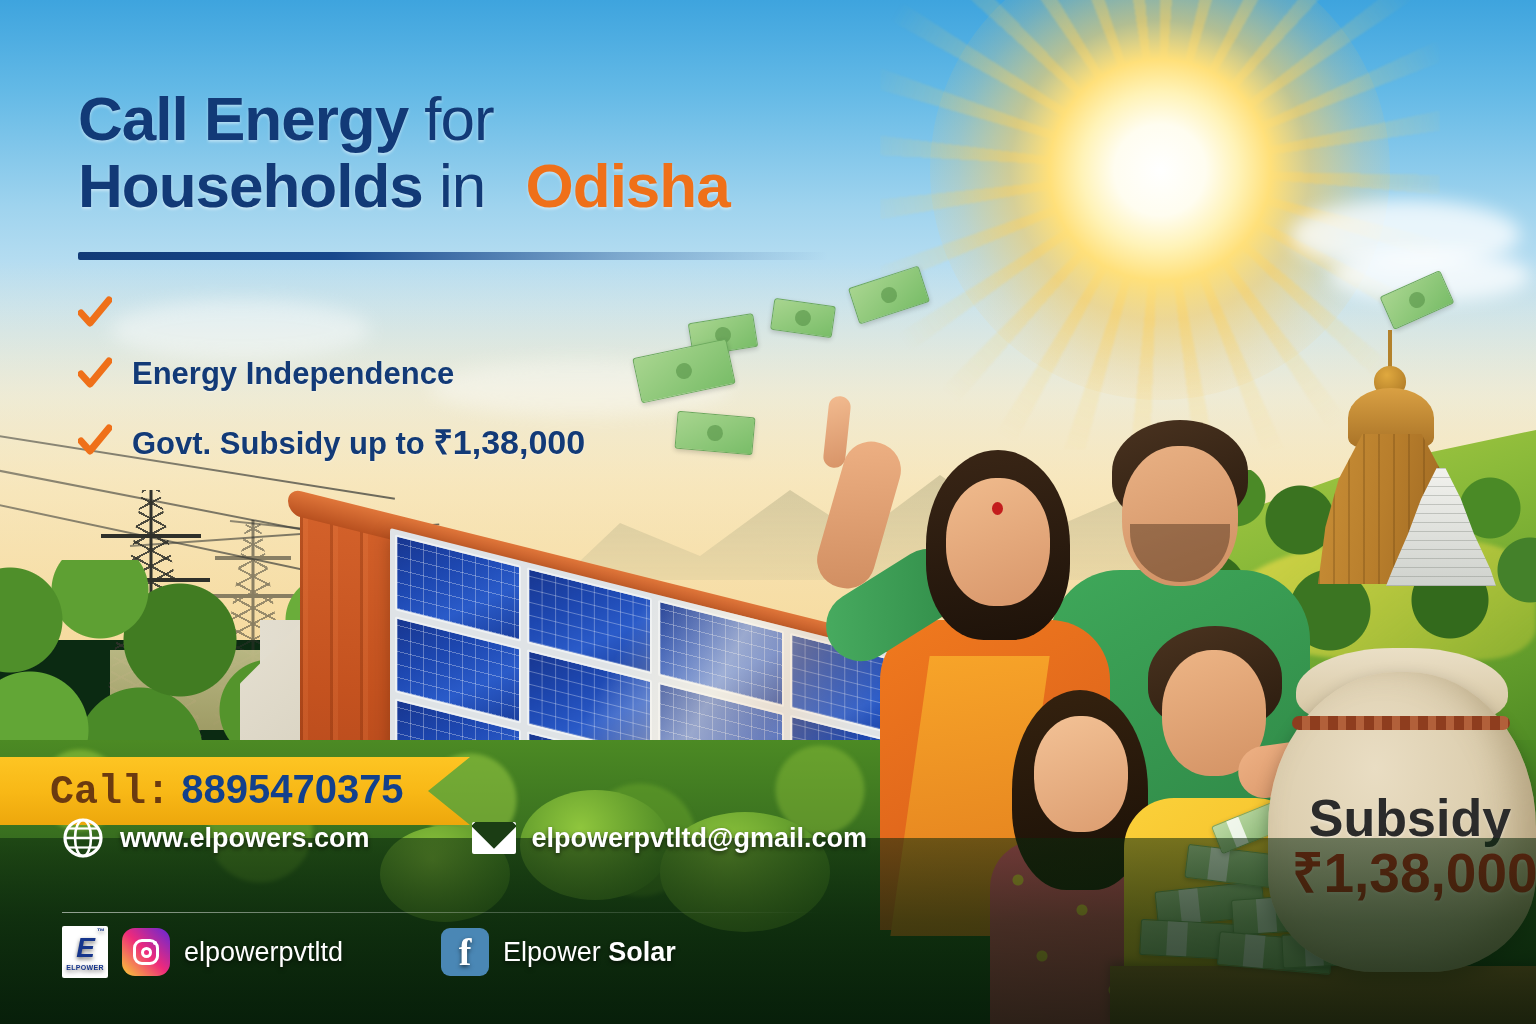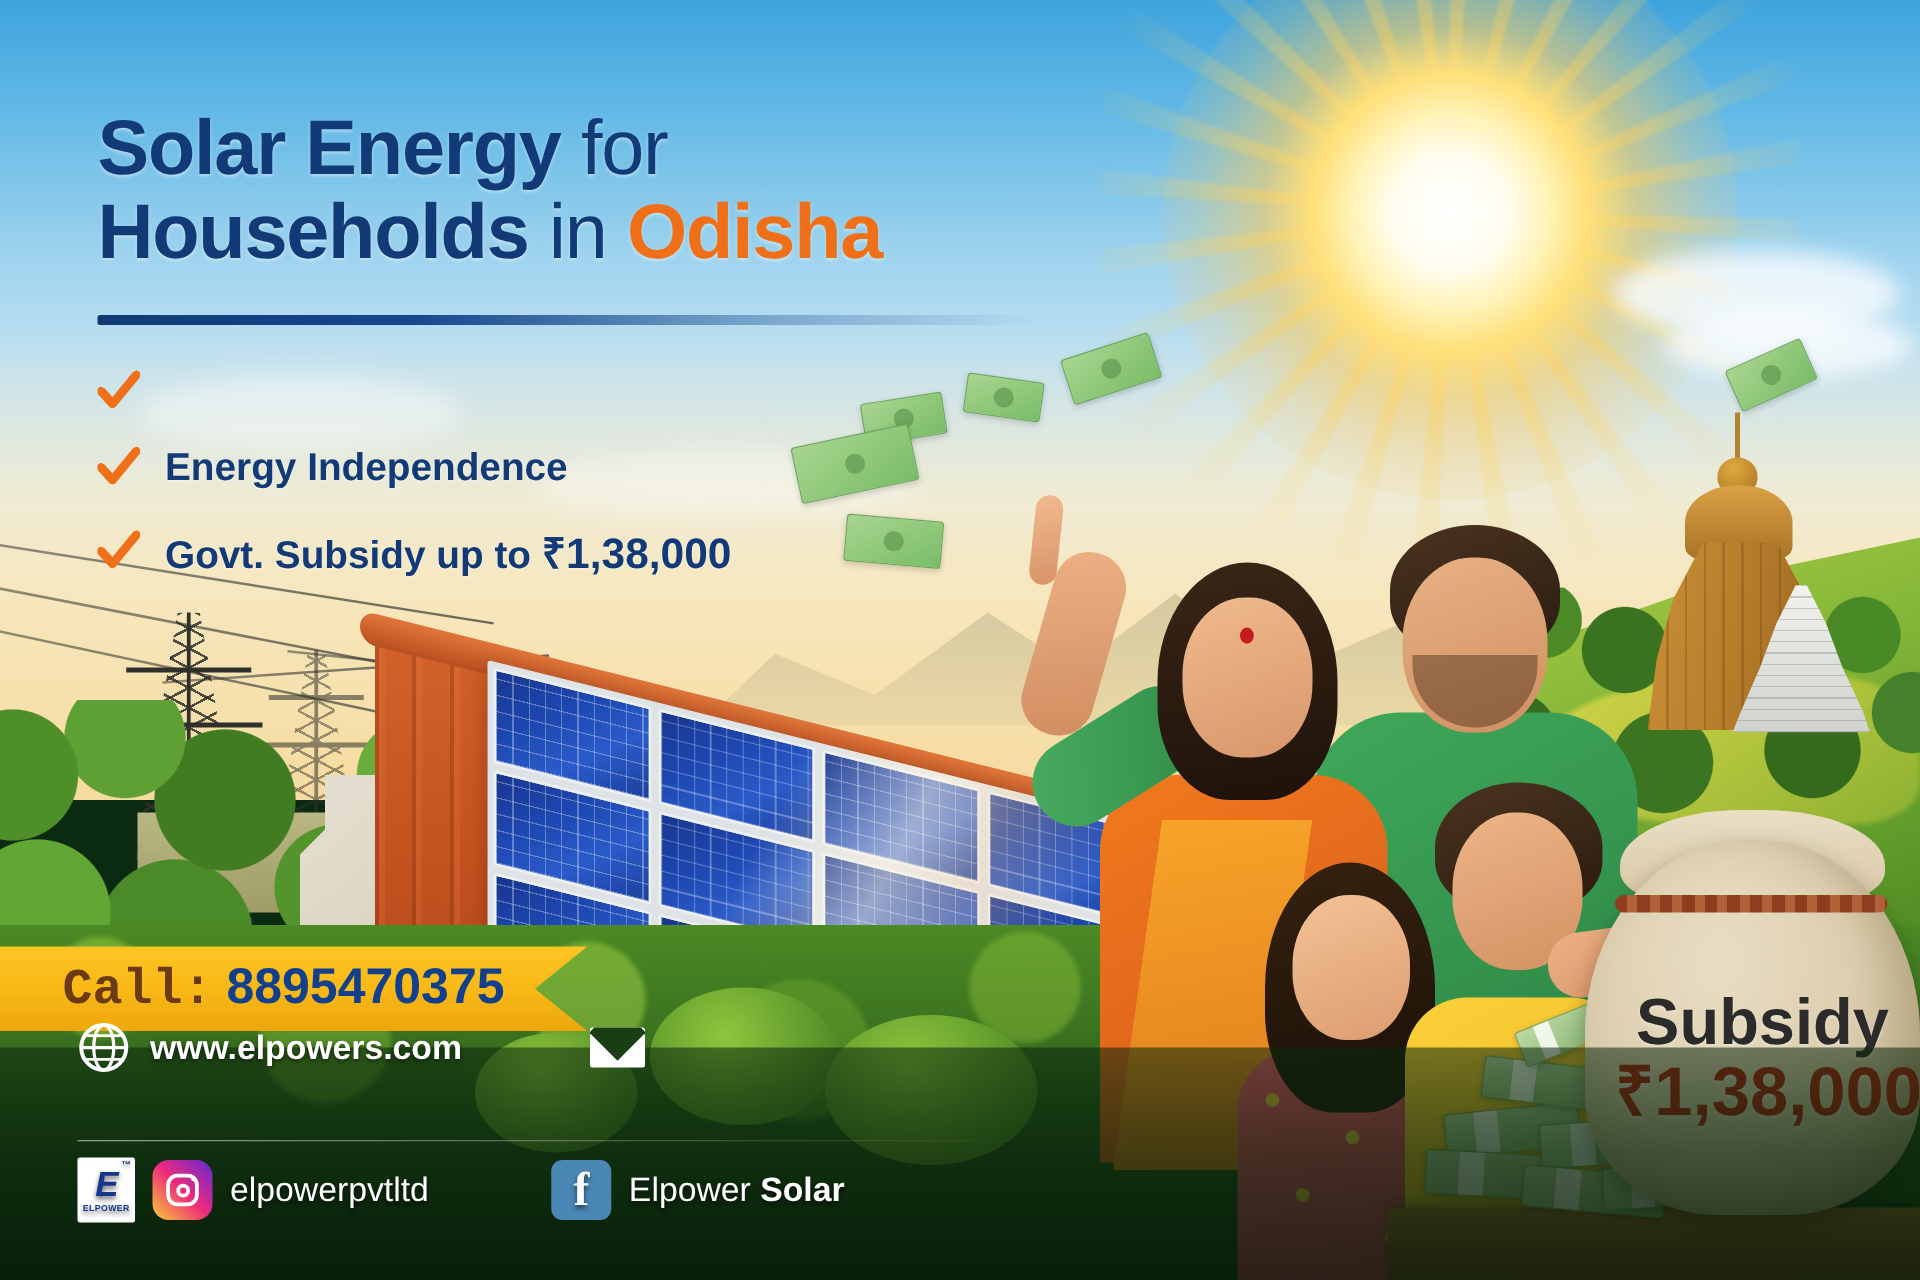--- a/index.html
+++ b/index.html
@@ -239,21 +239,21 @@
   }
 
   
   .headline {
     position:absolute; left:78px; top:86px; width:760px;
     font-weight:bold; font-size:62px; line-height:1.08;
     color:#123a77; letter-spacing:-1px;
     text-shadow:0 2px 3px rgba(255,255,255,.45);
   }
   .headline .light { font-weight:normal; }
-  .headline .odisha { color:#ef7019; }
+  .headline .odisha { color:#ef7019;margin-left:24px; }
   .rule {
     position:absolute; left:78px; top:252px; width:750px; height:8px;
     background:linear-gradient(90deg,#123a77 0%,#17478c 34%,rgba(23,71,140,.35) 72%,rgba(23,71,140,0) 100%);
     border-radius:2px;
   }
   .bullets { position:absolute; left:78px; top:296px; width:640px; }
   .bullet {
     display:flex; align-items:center; gap:20px; margin-bottom:26px;
   }
   .check { width:34px; height:34px; flex:none; }
@@ -556,21 +556,21 @@
   <div class="bag-neck"></div>
   <div class="money-bag"></div>
   <div class="bag-tie"></div>
   <div class="bag-text">
     <div class="bag-title">Subsidy</div>
     <div class="bag-amount">₹1,38,000</div>
   </div>
 
   <div class="headline">
     <div>
-      <span>Solar Energy</span>
+      <span>Call Energy</span>
       <span class="light">for</span>
     </div>
     <div>
       <span>Households</span>
       <span class="light">in</span>
       <span class="odisha">Odisha</span>
     </div>
   </div>
   <div class="rule"></div>
 
@@ -610,20 +610,21 @@
       <ellipse cx="21" cy="21" rx="8" ry="18" fill="none" stroke="#fff" stroke-width="2.6"></ellipse>
       <line x1="3" y1="21" x2="39" y2="21" stroke="#fff" stroke-width="2.6"></line>
       <line x1="6.5" y1="11.5" x2="35.5" y2="11.5" stroke="#fff" stroke-width="2.2"></line>
       <line x1="6.5" y1="30.5" x2="35.5" y2="30.5" stroke="#fff" stroke-width="2.2"></line>
     </svg>
     <span>www.elpowers.com</span>
     <span class="gap-md"></span>
     <span class="mail-box">
         <span class="mail-flap"></span>
       </span>
+    <span>elpowerpvtltd@gmail.com</span>
   </div>
 
   <div class="contact-row row2">
     <span class="logo-box">
       <span class="logo-tm">™</span>
       <span class="logo-e">E</span>
       <span class="logo-name">ELPOWER</span>
     </span>
     <span class="ig-square">
       <span class="ig-ring">

